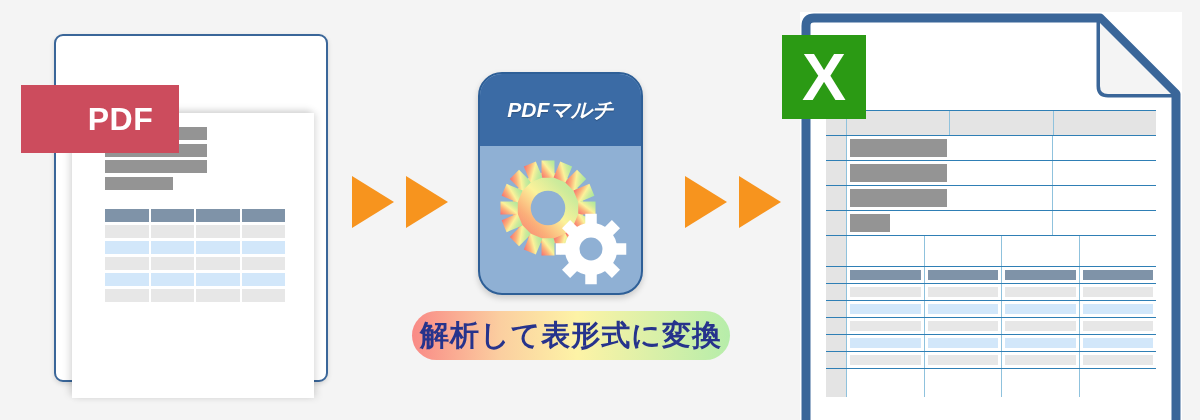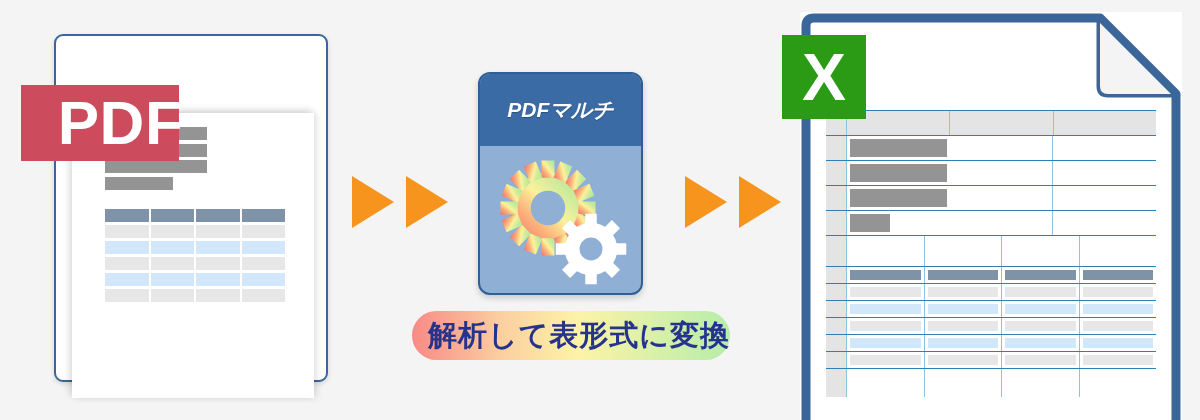--- a/index.html
+++ b/index.html
@@ -18,23 +18,23 @@
     background:#ffffff;border:2.5px solid #3a6699;border-radius:9px;
     box-shadow:0 2px 5px rgba(0,0,0,.13);
     box-sizing:border-box;
   }
   .pdf-front{
     position:absolute;left:18px;top:79px;width:242px;height:285px;
     background:#ffffff;
     box-shadow:-3px -3px 7px rgba(0,0,0,.13),3px 0 7px rgba(0,0,0,.10);
   }
   .pdf-badge{
-    position:absolute;left:21px;top:85px;width:117px;height:76px;
+    position:absolute;left:21px;top:85px;width:117px;height:68px;
     background:#cc4c5d;color:#fff;
-    font-size:62px;font-weight:bold;letter-spacing:.5px;
+    font-size:32px;font-weight:bold;letter-spacing:.5px;
     display:flex;align-items:center;justify-content:center;
     line-height:1;z-index:6;padding-left:41px;
   }
   .pdf-lines{position:absolute;left:33px;top:14px;}
   .pdf-line{height:13px;background:#949494;margin-bottom:3.5px;}
 
   
   .mini-table{position:absolute;left:33px;top:96px;width:180px;}
   .mt-row{display:flex;gap:2px;margin-bottom:3px;}
   .mt-cell{flex:1;height:13px;}
@@ -49,21 +49,21 @@
     border-top:26px solid transparent;
     border-bottom:26px solid transparent;
     border-left:42px solid #f7941e;
   }
   #arrows-left{left:352px;top:176px;}
   #arrows-right{left:685px;top:176px;}
 
   
   #lib-badge{
     position:absolute;left:478px;top:72px;width:165px;height:223px;
-    border-radius:12px;overflow:hidden;
+    border-radius:24px;overflow:hidden;
     background:#8fb0d4;
     border:2px solid #2e5f97;
     box-sizing:border-box;
     box-shadow:0 3px 6px rgba(0,0,0,.18);
   }
   .lib-head{
     background:#3b6ba5;color:#fff;
     height:72px;display:flex;flex-direction:column;
     align-items:center;justify-content:center;
     font-style:italic;font-weight:bold;font-size:21px;line-height:1.18;
@@ -71,21 +71,21 @@
   }
   .lib-body{position:relative;height:149px;}
   .gear-big{position:absolute;left:14px;top:8px;}
   .gear-small{position:absolute;left:70px;top:62px;}
 
   
   #caption-pill{
     position:absolute;left:412px;top:311px;width:318px;height:49px;
     border-radius:26px;
     background:linear-gradient(90deg,#f98a86 0%,#fbcfa0 28%,#fdf3a6 52%,#daf0a8 76%,#b6edaa 100%);
-    display:flex;align-items:center;justify-content:flex-end;
+    display:flex;align-items:center;justify-content:center;
   }
   #caption-pill span{
     color:#26338c;font-weight:bold;font-size:29px;letter-spacing:1px;
   }
 
   
   #xls-doc{position:absolute;left:800px;top:12px;width:382px;height:420px;}
   .xls-page{
     position:absolute;left:0;top:0;width:382px;height:420px;
     background:#fff;

